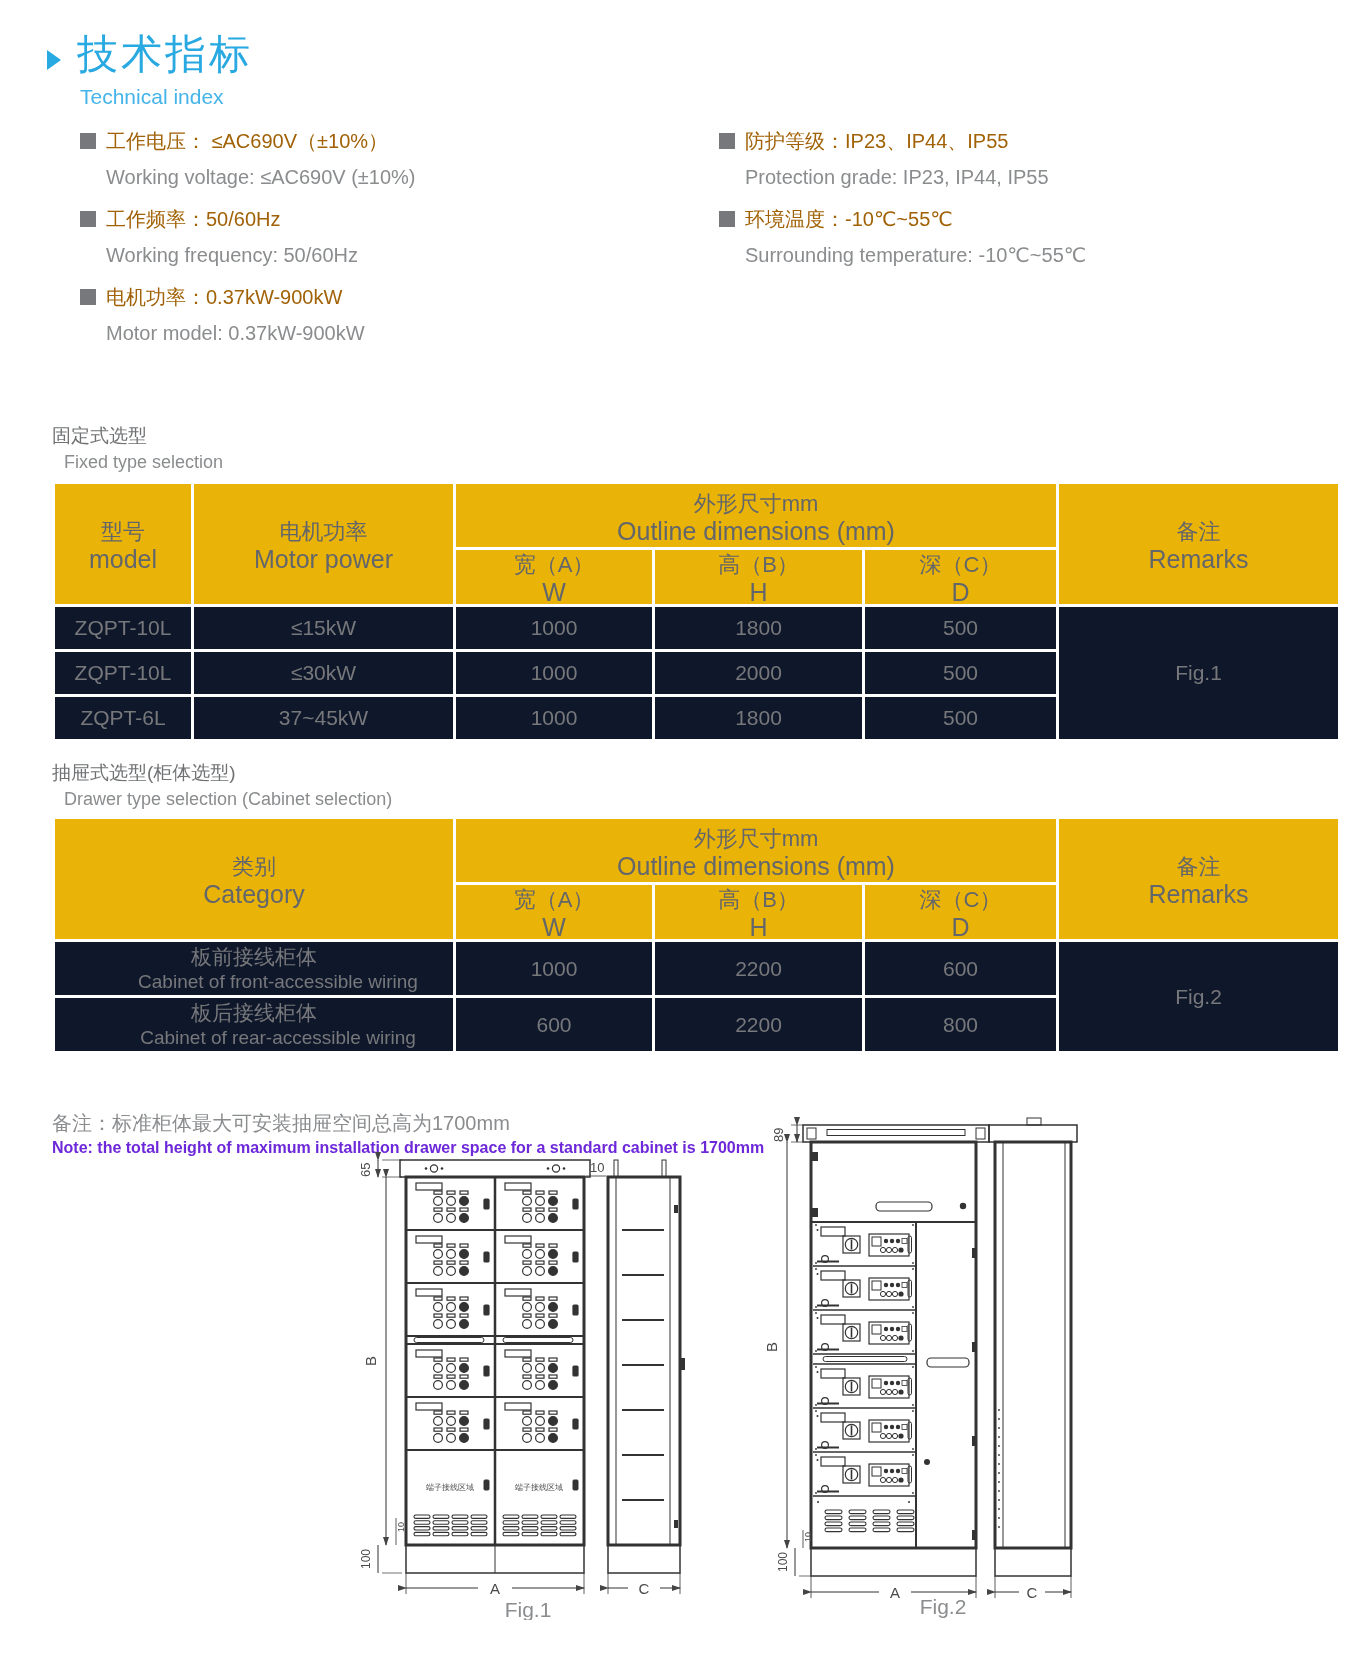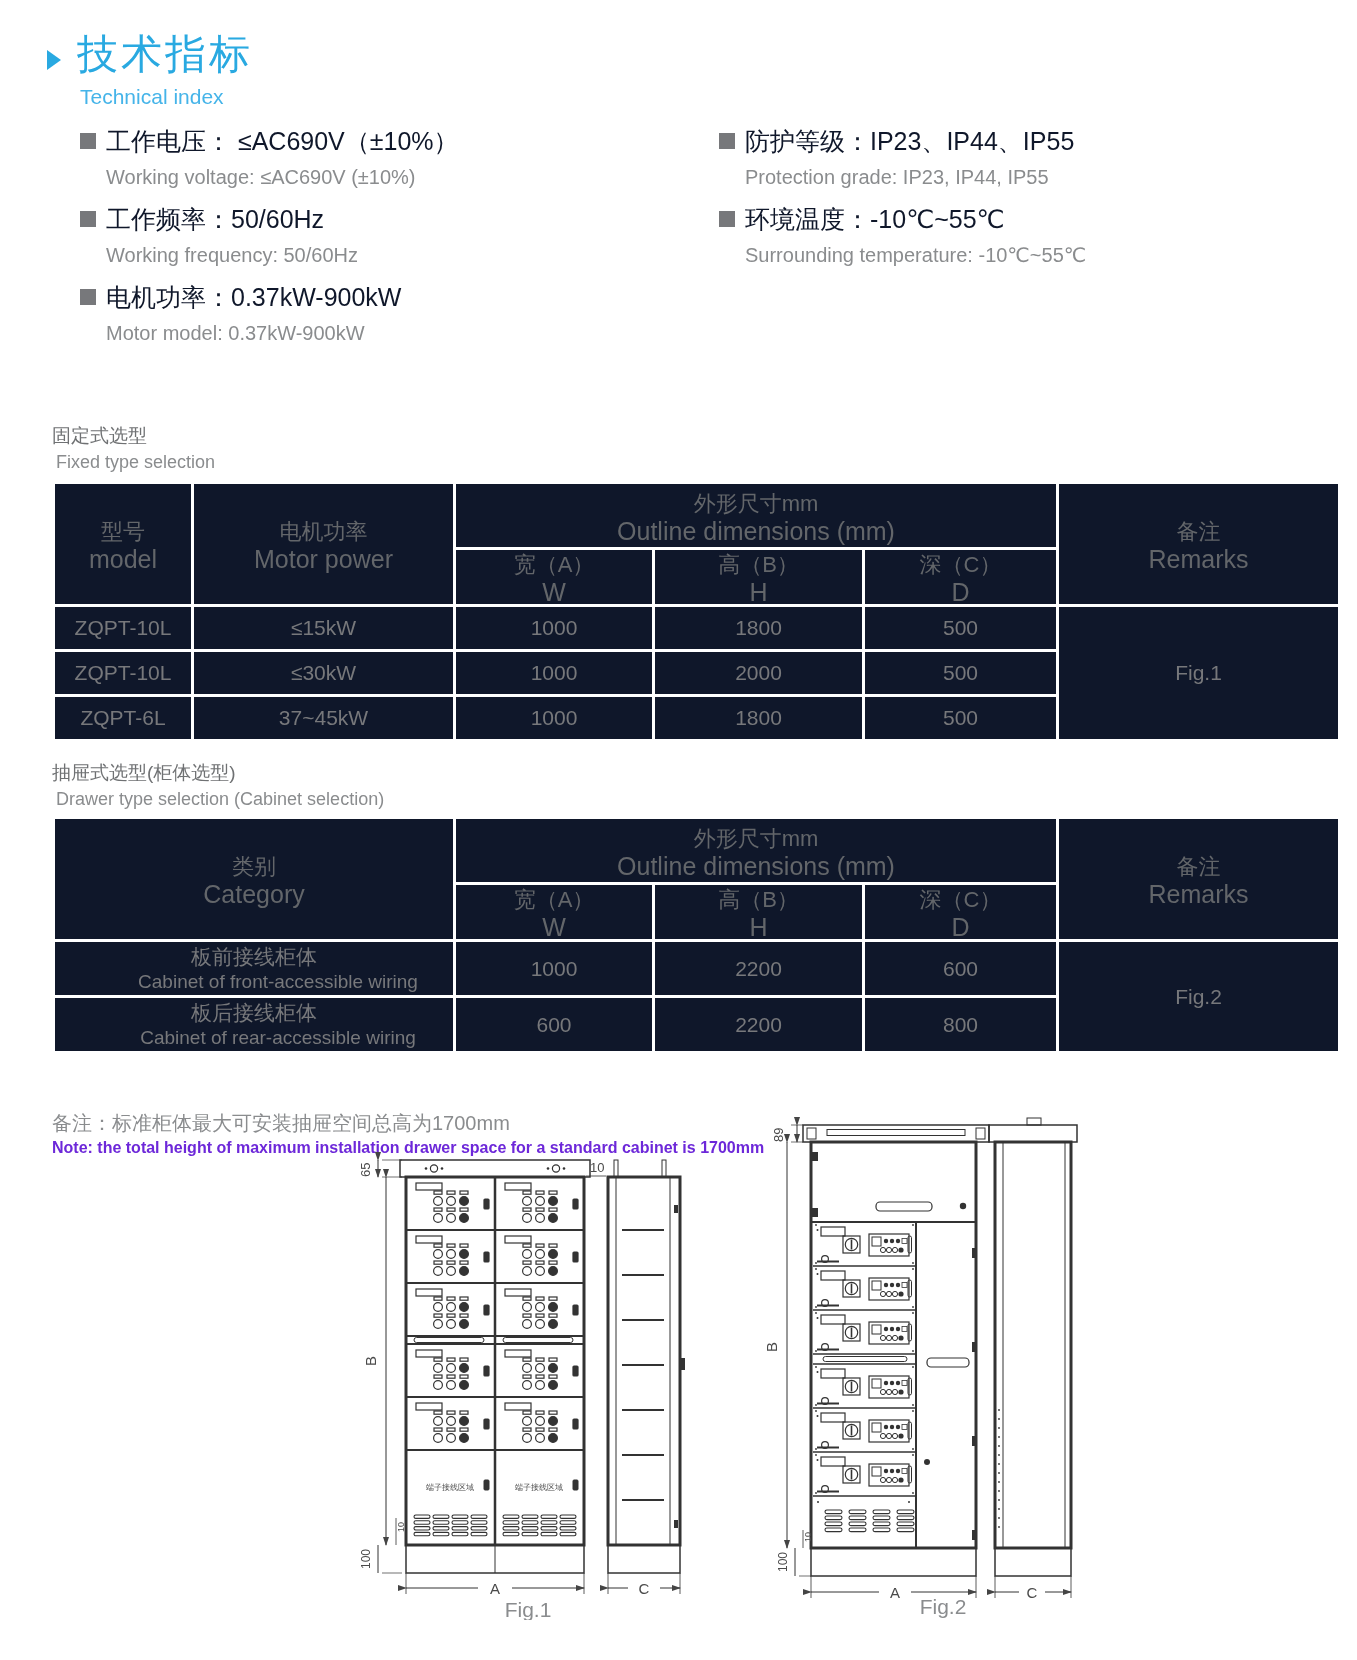--- a/index.html
+++ b/index.html
@@ -9,33 +9,33 @@
   
   .arrow{position:absolute;left:31px;top:50px;width:0;height:0;
     border-left:14px solid #29a9e1;border-top:10px solid transparent;border-bottom:10px solid transparent;}
   .title{position:absolute;left:61px;top:30px;font-size:41px;color:#29a9e1;letter-spacing:3px;line-height:1.2;}
   .subtitle{position:absolute;left:64px;top:85px;font-size:21px;color:#45b4e9;}
 
   
   .specs-left{position:absolute;left:64px;top:126px;width:610px;}
   .specs-right{position:absolute;left:703px;top:126px;width:620px;}
   .spec-item{margin-bottom:13px;}
-  .spec-zh{font-size:25px;color:#0f172a;line-height:30px;display:flex;align-items:center;}
+  .spec-zh{font-size:20px;color:#a16207;line-height:30px;display:flex;align-items:center;}
   .bullet{display:inline-block;width:16px;height:16px;background:#77787b;margin-right:10px;flex:0 0 auto;}
   .spec-en{font-size:20px;color:#8a8c8e;line-height:28px;margin:7px 0 0 26px;}
   .spec-intro{position:absolute;left:64px;top:356px;width:900px;}
 
   
   .sec-zh{position:absolute;left:36px;font-size:19px;color:#6f7173;}
-  .sec-en{position:absolute;left:40px;font-size:18px;color:#8a8c8e;}
+  .sec-en{position:absolute;left:48px;font-size:18px;color:#8a8c8e;}
 
   
   table.spec{position:absolute;left:36px;border-collapse:collapse;table-layout:fixed;width:1286px;}
   table.spec th,table.spec td{border:3px solid #fff;text-align:center;vertical-align:middle;padding:0;}
-  table.spec th{background:#0f172a;font-weight:normal;color:#63666a;}
+  table.spec th{background:#eab308;font-weight:normal;color:#63666a;}
   table.spec td{background:#0f172a;color:#77787b;font-size:21px;}
   table.spec .zh{display:block;font-size:22px;line-height:30px;}
   table.spec .en{display:block;font-size:25px;line-height:24px;}
   table.spec td .zh{font-size:21px;line-height:27px;color:#77787b;}
   table.spec td .en{font-size:19px;line-height:24px;color:#77787b;padding-left:48px;}
   .hdr-top{height:66px;}
   .hdr-sub{height:50px;}
   .t1-row{height:45px;}
   .t2-row{height:56px;}
 

